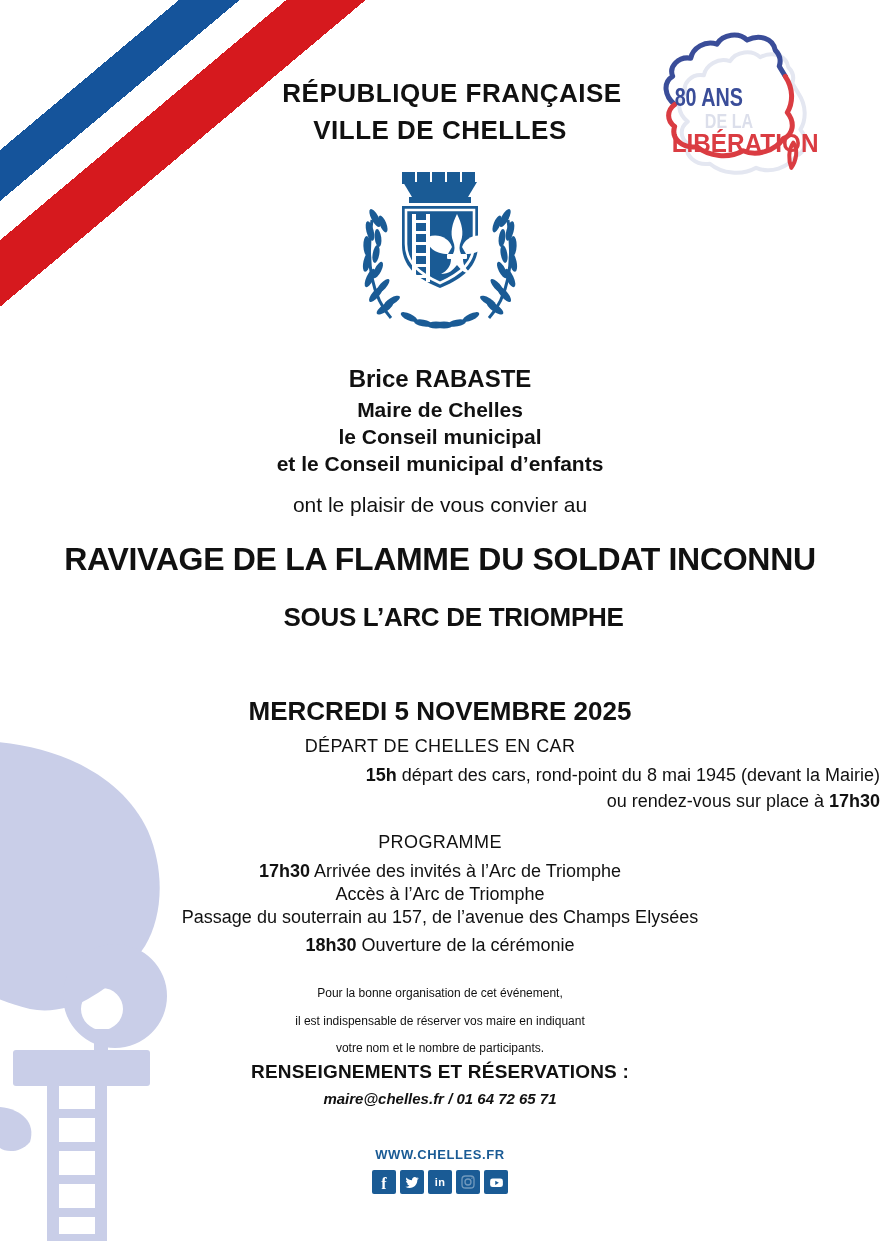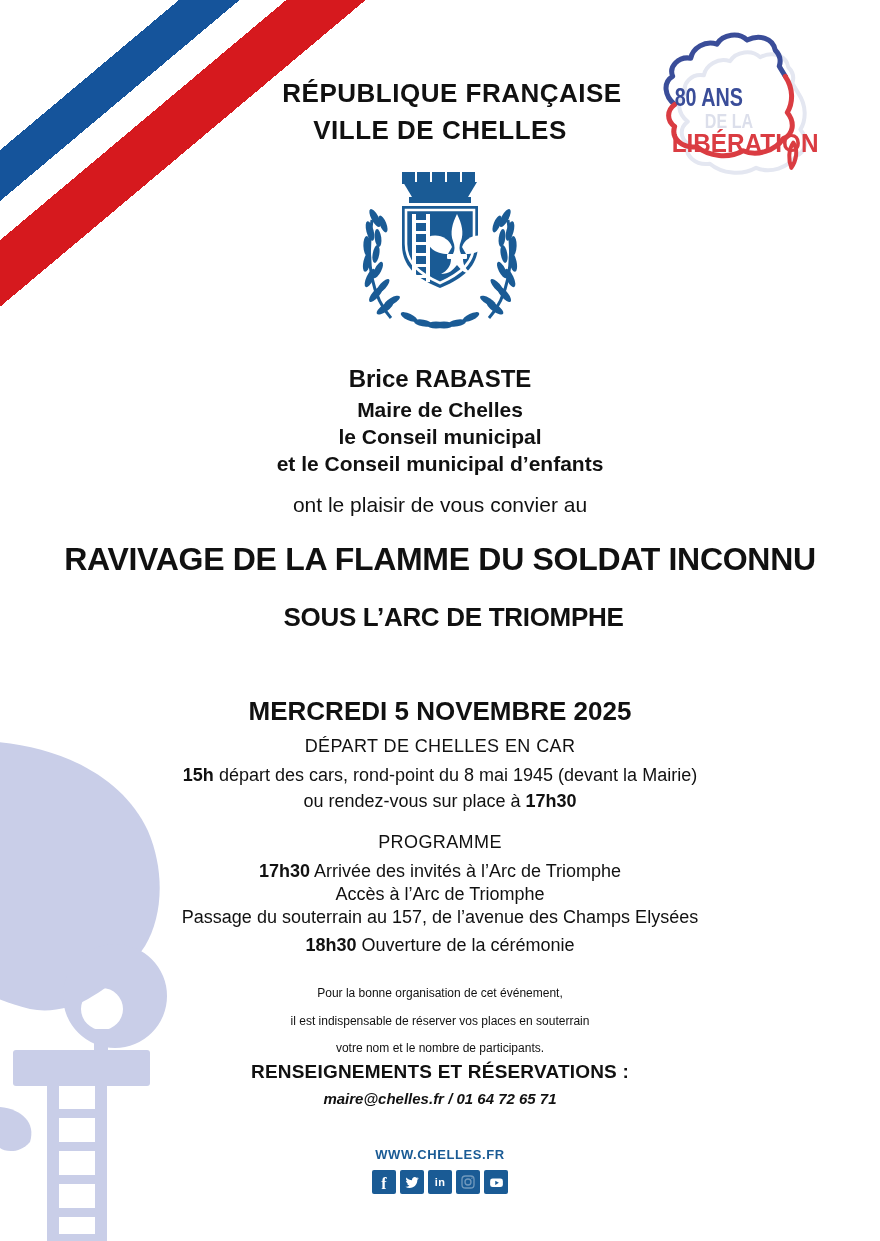--- a/index.html
+++ b/index.html
@@ -25,21 +25,21 @@
   .names{top:362px;line-height:27px;font-size:21px;font-weight:bold;}
   .names .big{font-size:24px;line-height:34px;}
   .lead{top:493px;font-size:21px;}
 
   .title1{top:541px;font-size:32px;font-weight:bold;letter-spacing:-.3px;}
   .title2{top:602px;font-size:26px;font-weight:bold;letter-spacing:-.3px;padding-left:27px;}
   .date{top:666px;font-size:26px;font-weight:bold;margin-top:30px;}
 
   .h-small{font-size:18px;font-weight:normal;letter-spacing:.4px;}
   .dep-h{top:736px;}
-  .dep-body{top:763px;font-size:18px;line-height:25.5px;}
+  .dep-body{top:763px;font-size:18px;line-height:25.5px;text-align:right;}
   .prog-h{top:832px;}
   .prog-body{top:860px;font-size:18px;}
   .prog-body .pl{line-height:23px;}
   .prog-body .last{margin-top:4px;line-height:25px;}
 
   .note{top:980px;font-size:12px;line-height:27.5px;}
   .rens{top:1061px;font-size:19px;font-weight:bold;letter-spacing:.2px;}
   .contact{top:1090px;font-size:15px;font-weight:bold;font-style:italic;color:#111;text-decoration:none;}
 
   .weburl{top:1145px;font-size:13px;font-weight:700;letter-spacing:.6px;
@@ -154,21 +154,21 @@
   <div class="abs h-small prog-h">PROGRAMME</div>
   <div class="abs prog-body">
     <div class="pl"><b>17h30</b><span> Arrivée des invités à l’Arc de Triomphe</span></div>
     <div class="pl"><span>Accès à l’Arc de Triomphe</span></div>
     <div class="pl"><span>Passage du souterrain au 157, de l’avenue des Champs Elysées</span></div>
     <div class="pl last"><b>18h30</b><span> Ouverture de la cérémonie</span></div>
   </div>
 
   <div class="abs note">
     <div>Pour la bonne organisation de cet événement,</div>
-    <div>il est indispensable de réserver vos places en souterrain</div>
+    <div>il est indispensable de réserver vos maire en indiquant</div>
     <div>votre nom et le nombre de participants.</div>
   </div>
 
   <div class="abs rens">RENSEIGNEMENTS ET RÉSERVATIONS :</div>
   <div class="abs" style="top: 1090px;"><a class="contact" href="#" style="position:relative;top:0">maire@chelles.fr / 01 64 72 65 71</a></div>
   <div class="abs" style="top:1090px"></div>
   <style>.page .abs:nth-of-type(0){}</style>
 
   <div class="abs" style="top:1145px">
     <a class="weburl" href="#">WWW.CHELLES.FR</a>

